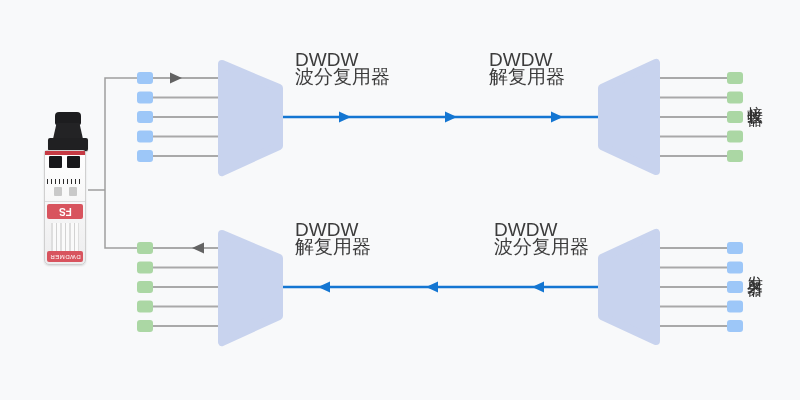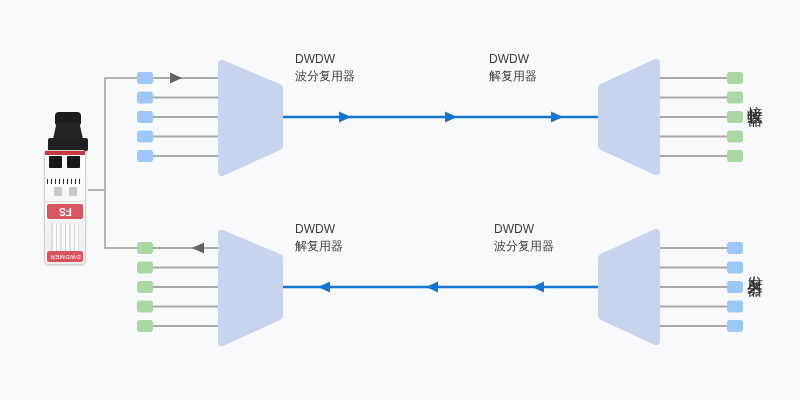--- a/index.html
+++ b/index.html
@@ -7,21 +7,21 @@
     width:800px;height:400px;
     background:#f8f9fa;
     font-family:"Liberation Sans","DejaVu Sans",sans-serif;
     position:relative;overflow:hidden;
   }
   #stage{position:absolute;left:0;top:0;width:800px;height:400px;}
   svg{position:absolute;left:0;top:0;}
 
   .mux-label{
     position:absolute;
-    font-size:12px;line-height:17px;color:#3c3c3c;
+    font-size:19px;line-height:17px;color:#3c3c3c;
     white-space:nowrap;
   }
   .endpoint-label{
     position:absolute;
     font-size:16px;color:#2f2f2f;
     writing-mode:vertical-rl;letter-spacing:3px;
   }
 
   
   #device{position:absolute;left:40px;top:112px;width:48px;height:153px;}

